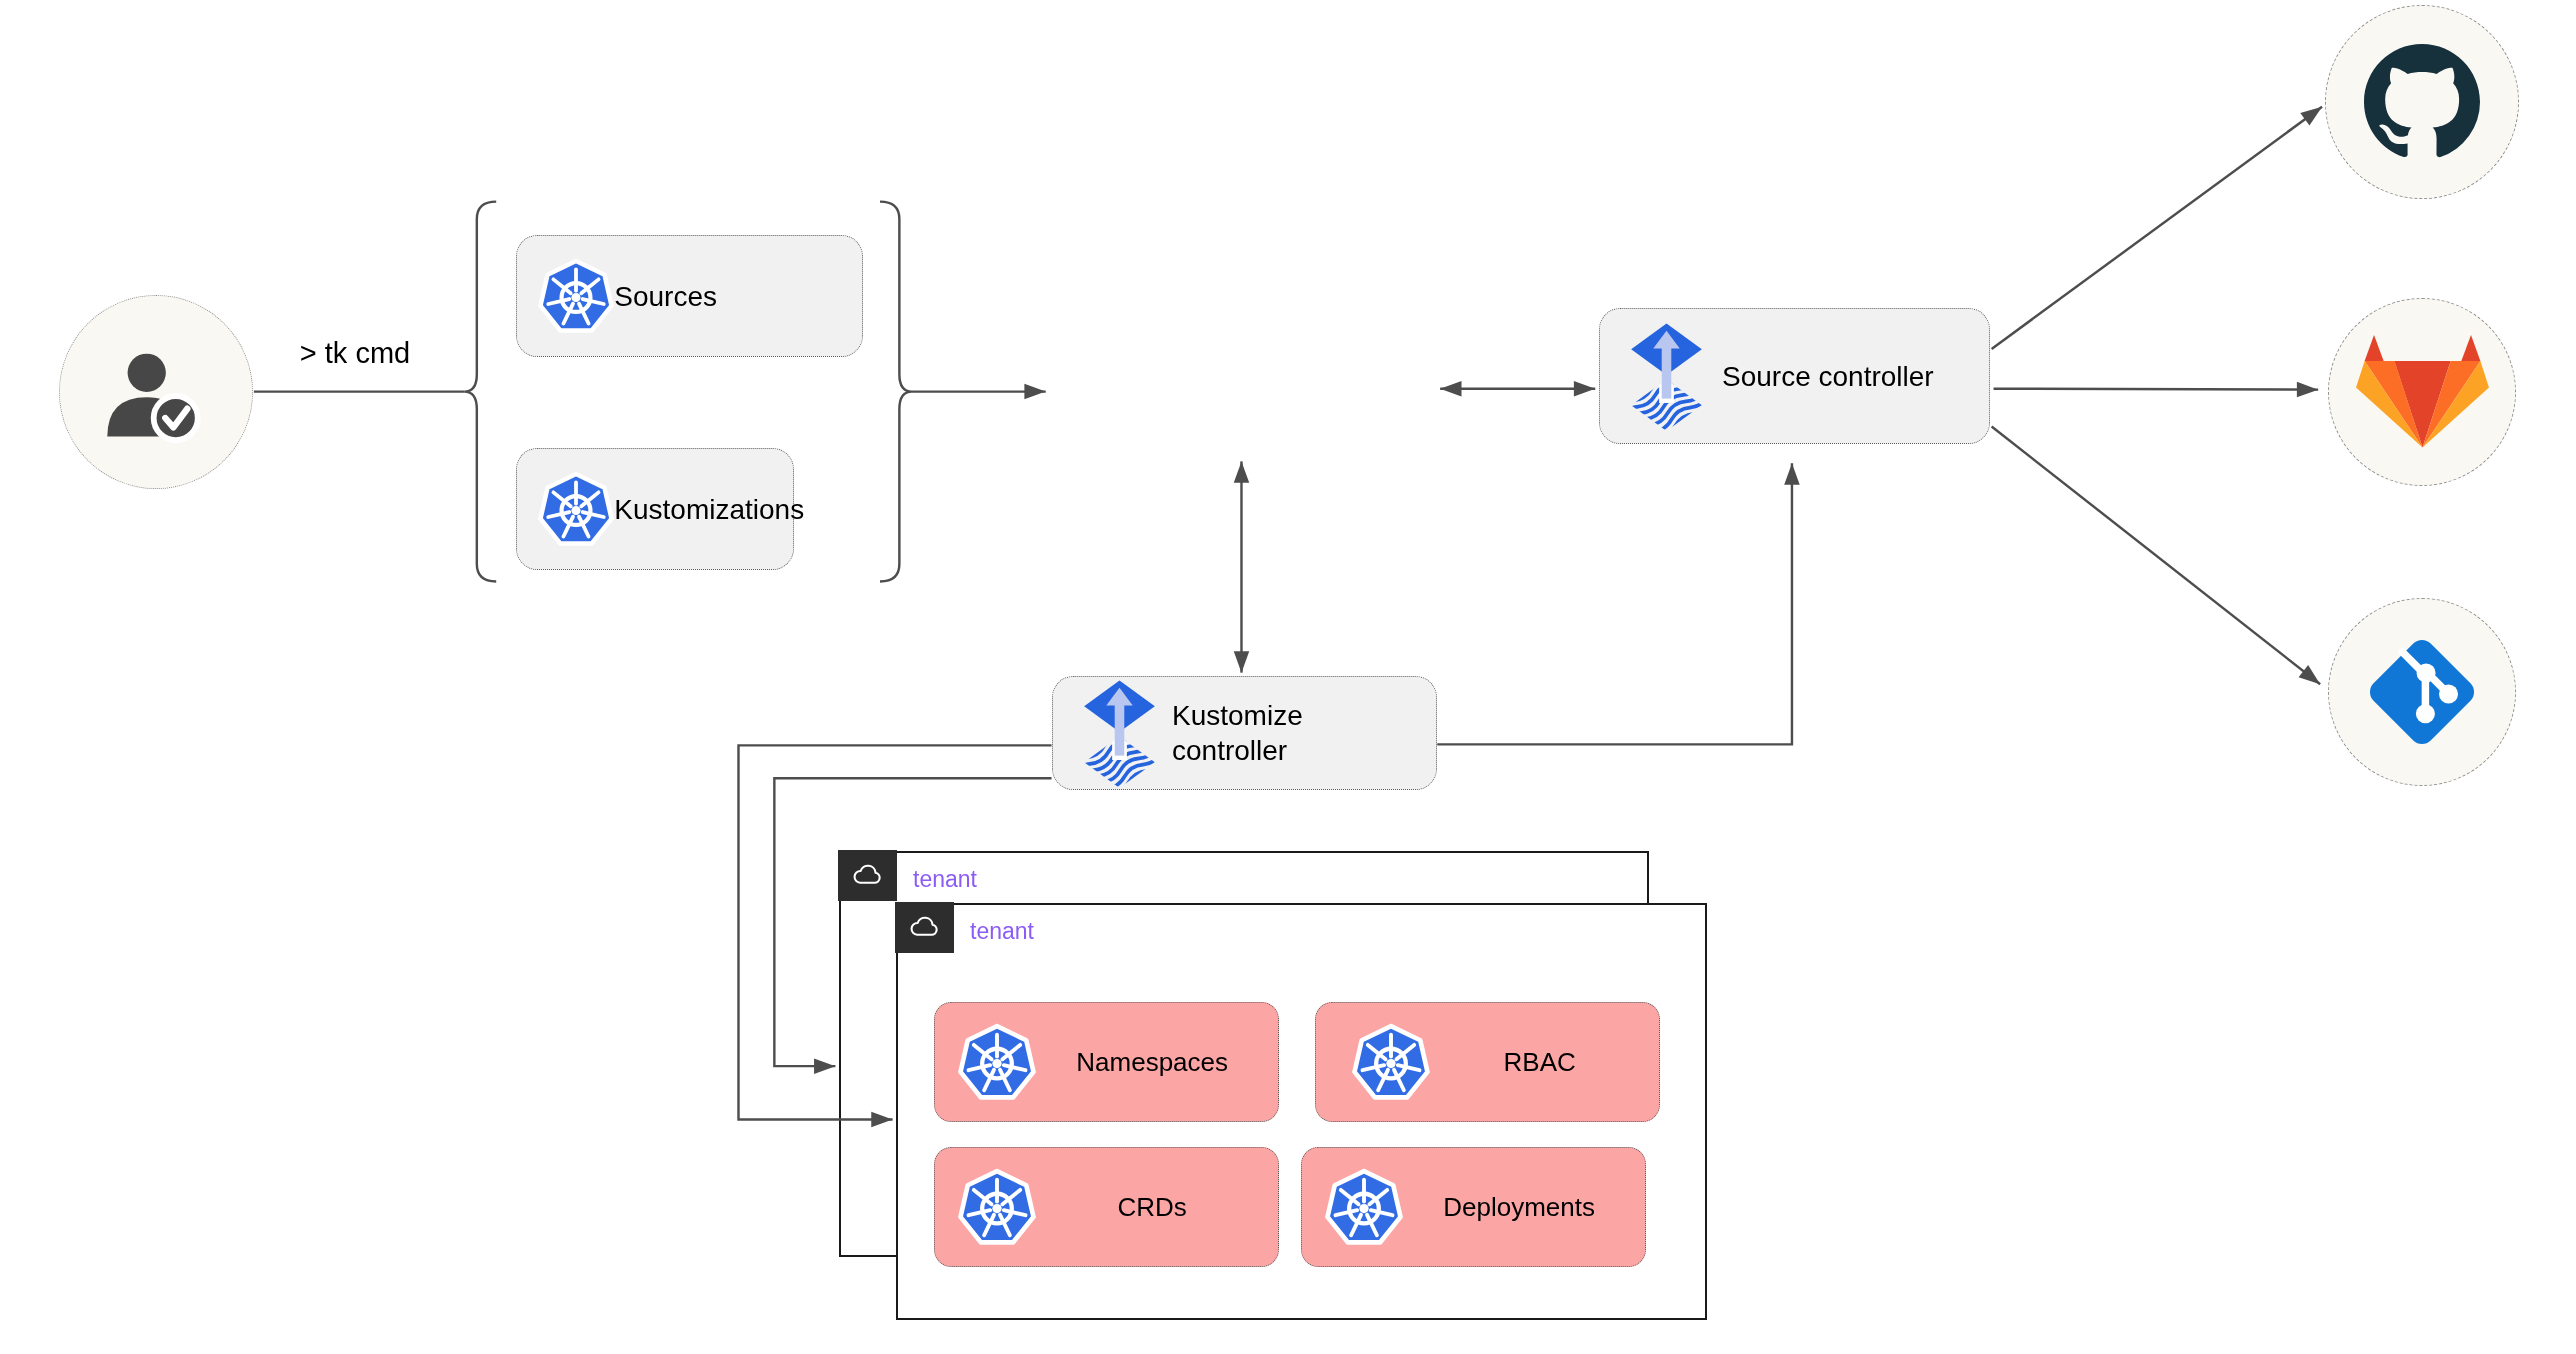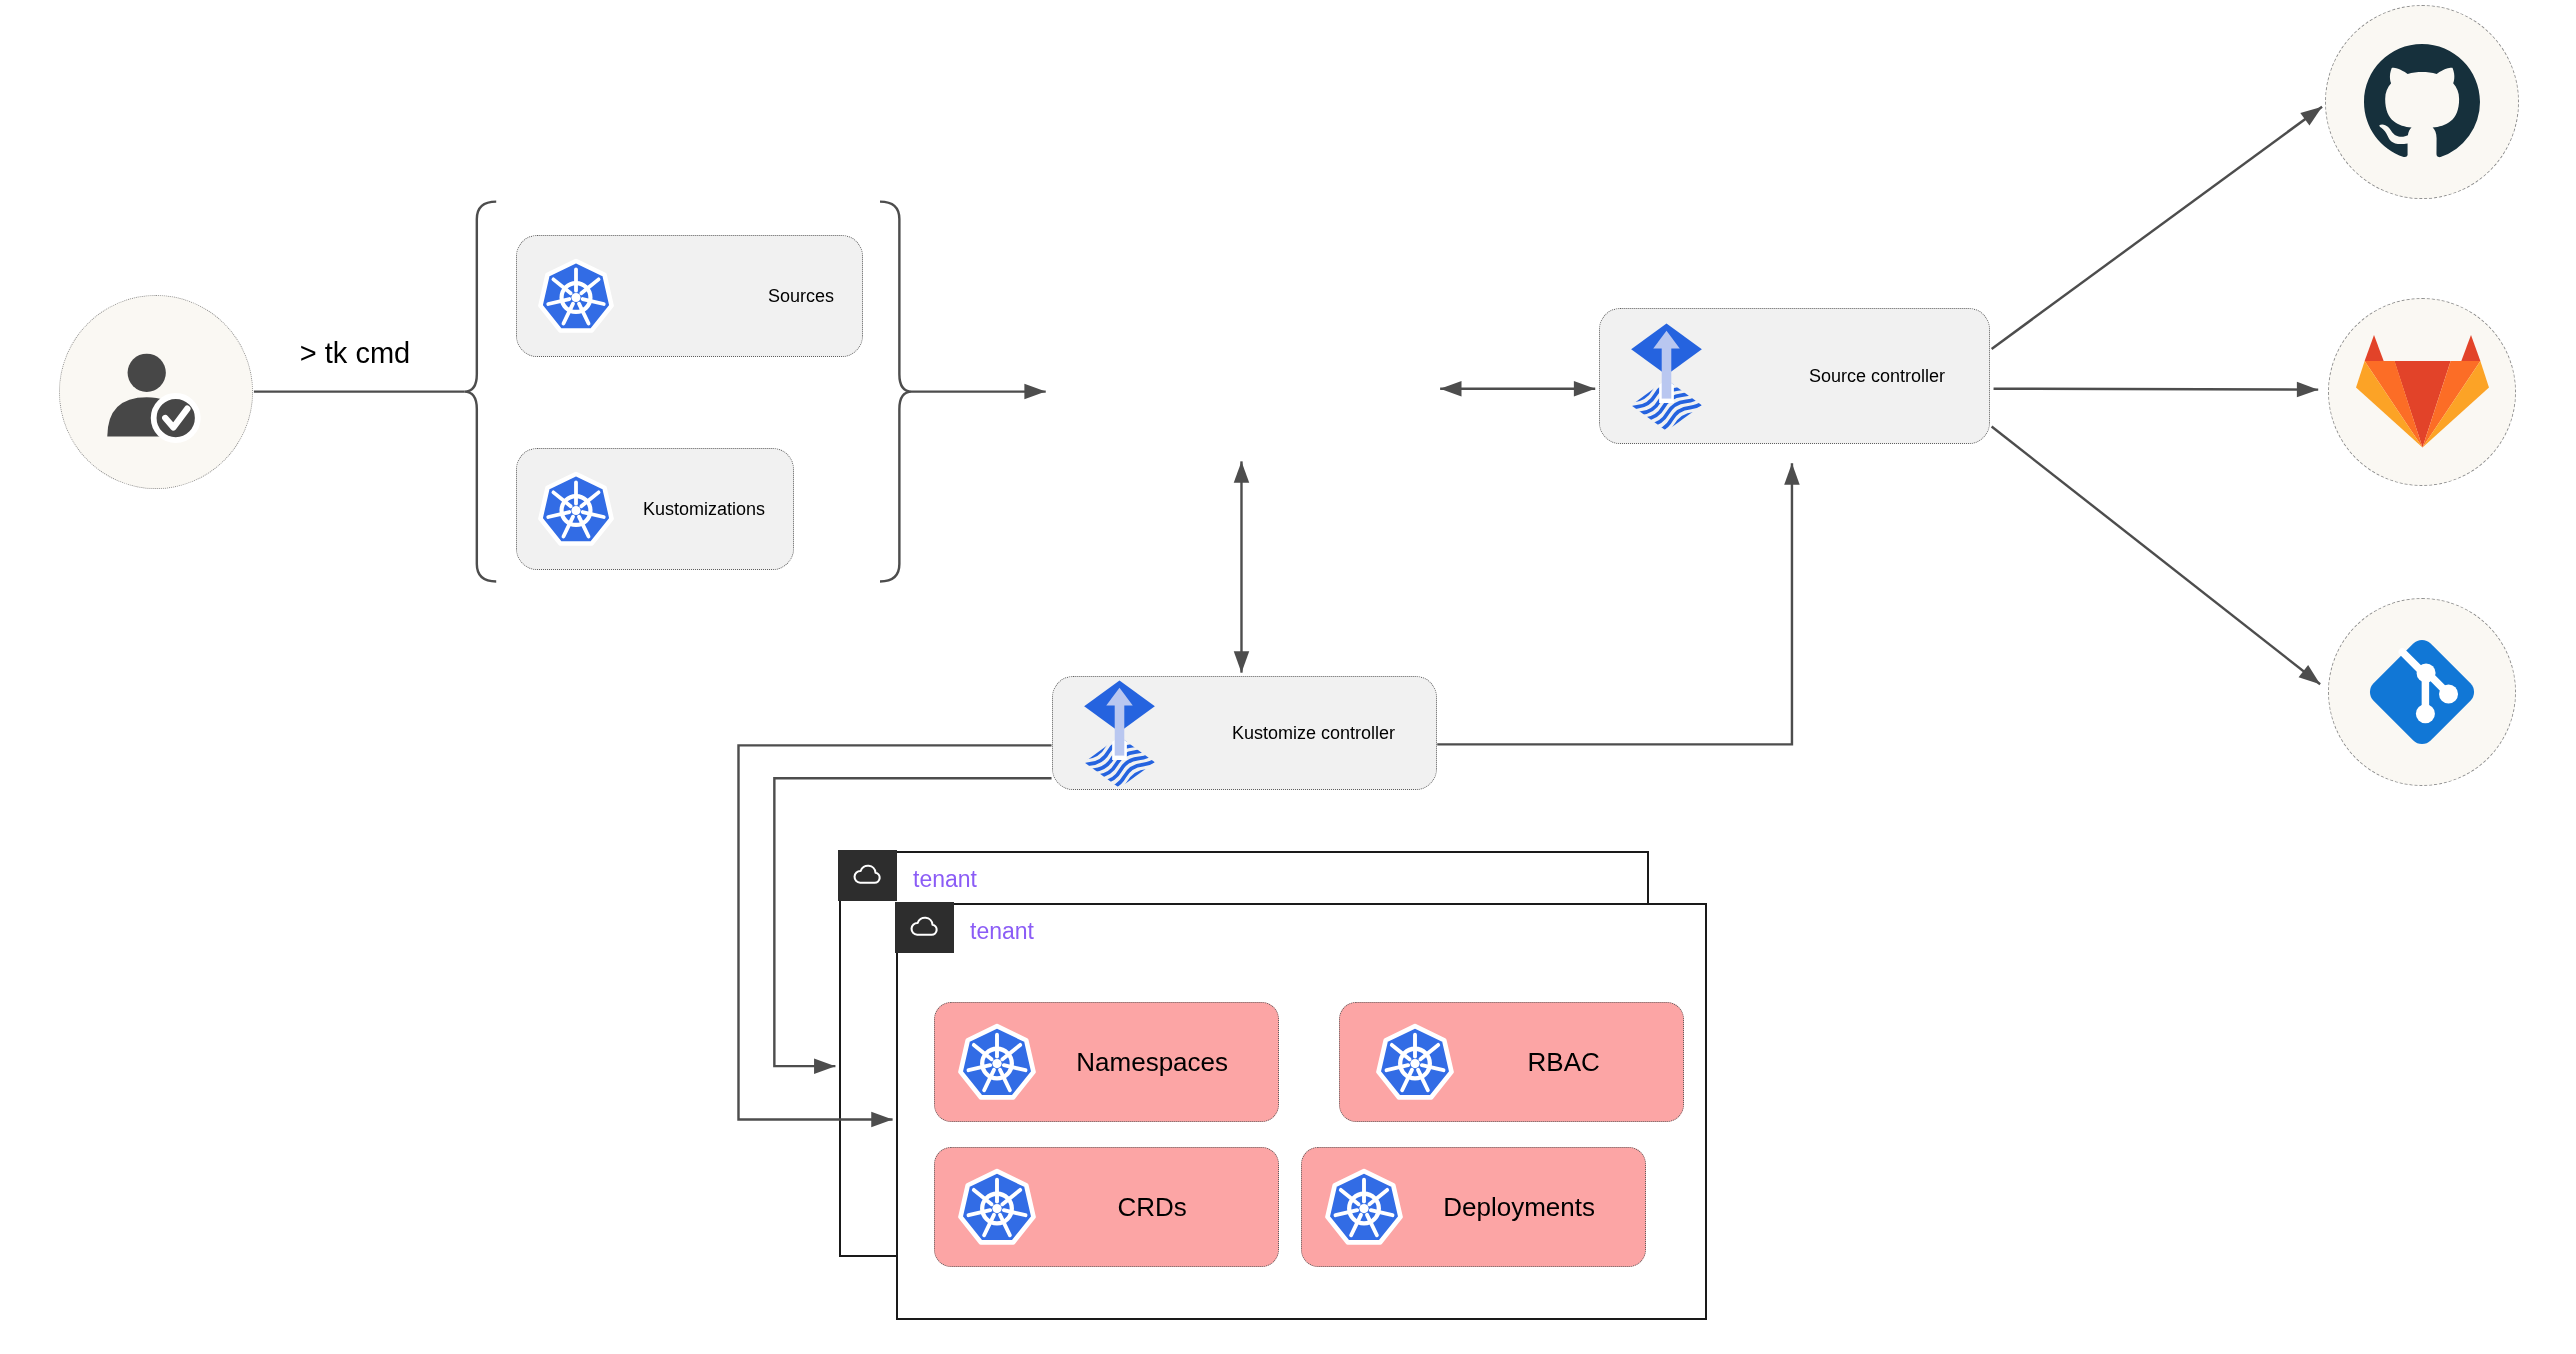--- a/index.html
+++ b/index.html
@@ -5,21 +5,21 @@
   html,body{margin:0;padding:0;background:#ffffff;}
   body{font-family:"Liberation Sans","DejaVu Sans",sans-serif;color:#000;}
   #canvas{position:relative;width:2576px;height:1355px;background:#ffffff;overflow:hidden;}
 
   
   #wires{position:absolute;left:0;top:0;width:2576px;height:1355px;pointer-events:none;z-index:30;}
 
   
   .node{position:absolute;background:#f1f1f1;border:1.9px dotted #5f5f5f;border-radius:21.3px;
         display:flex;align-items:center;box-sizing:border-box;z-index:20;}
-  .node .nlabel{flex:1;text-align:right;font-size:18px;color:#000;line-height:1.25;padding-right:28px;}
+  .node .nlabel{flex:1;text-align:left;font-size:28px;color:#000;line-height:1.25;padding-right:28px;}
   .node .icon-wrap{flex:0 0 auto;display:flex;align-items:center;justify-content:center;}
 
   .big-label{font-size:28px;}
 
   
   .prov-circle{position:absolute;border-radius:50%;background:#faf8f3;border:1.9px dashed #8f8f8f;
         display:flex;align-items:center;justify-content:center;box-sizing:border-box;z-index:20;}
   .user-circle{position:absolute;border-radius:50%;background:#faf8f3;border:1.9px dotted #8f8f8f;
         display:flex;align-items:center;justify-content:center;box-sizing:border-box;z-index:20;}
 
@@ -240,21 +240,21 @@
 
     <div class="resource" style="left:36px;top:97px;">
       <span class="icon-wrap" style="padding-left:23px;">
         <svg class="ic" width="78" height="78" viewBox="0 0 100 100">
             <use href="#sym-k8s"></use>
           </svg>
       </span>
       <span class="nlabel">Namespaces</span>
     </div>
 
-    <div class="resource" style="left:441px;top:97px;padding-left:13px;">
+    <div class="resource" style="left:417px;top:97px;padding-left:13px;">
       <span class="icon-wrap" style="padding-left:23px;">
         <svg class="ic" width="78" height="78" viewBox="0 0 100 100">
             <use href="#sym-k8s"></use>
           </svg>
       </span>
       <span class="nlabel">RBAC</span>
     </div>
 
     <div class="resource" style="left:36px;top:242px;">
       <span class="icon-wrap" style="padding-left:23px;">

